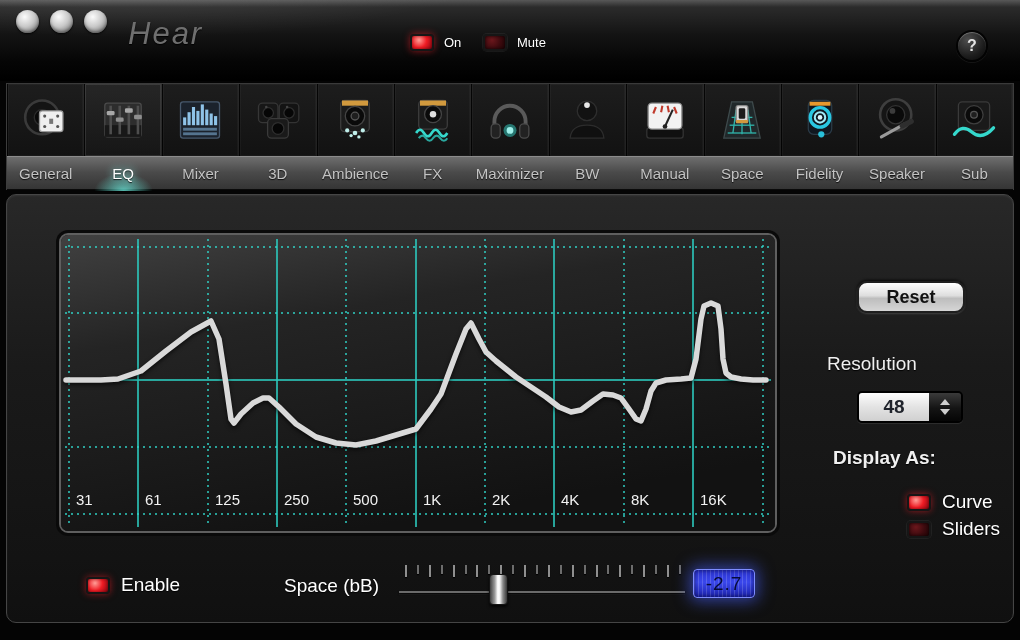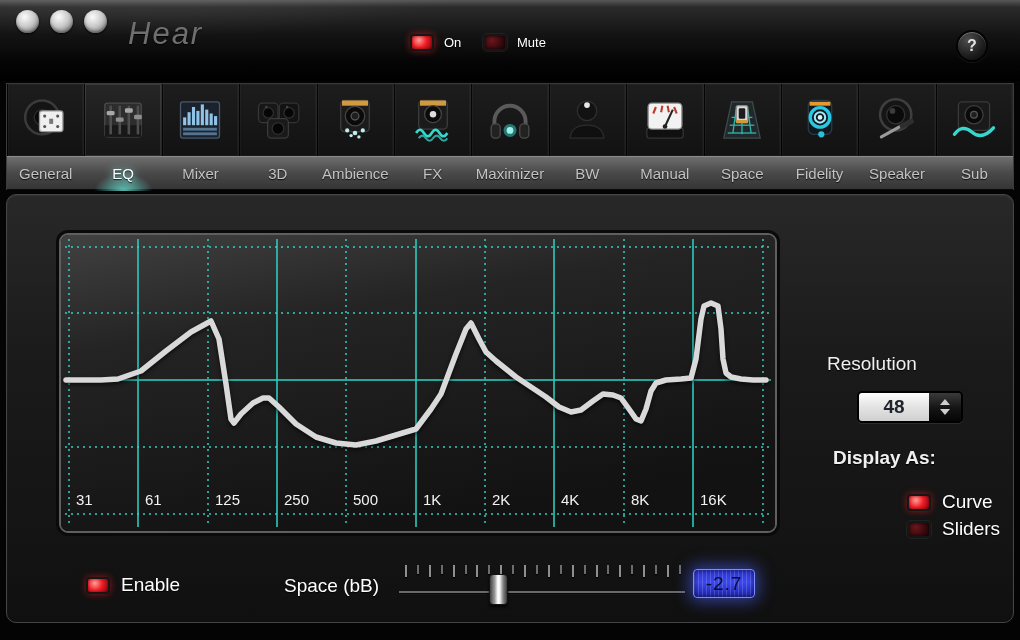--- a/index.html
+++ b/index.html
@@ -377,20 +377,23 @@
           <text x="292" y="270" class="freq-label">500</text>
           <text x="362" y="270" class="freq-label">1K</text>
           <text x="431" y="270" class="freq-label">2K</text>
           <text x="500" y="270" class="freq-label">4K</text>
           <text x="570" y="270" class="freq-label">8K</text>
           <text x="639" y="270" class="freq-label">16K</text>
           <polyline points="5,145 40,145 57,144 80,136 105,116 130,97 150,86 158,104 165,149 170,184 173,188 180,179 192,168 202,163 208,163 218,172 235,189 255,202 275,208 295,210 315,206 335,200 355,194 370,174 380,159 395,119 405,94 410,88 418,104 425,117 435,126 445,134 455,142 470,152 485,162 498,172 510,177 520,175 532,166 542,159 552,160 560,163 568,174 575,184 580,186 585,174 590,156 595,148 605,145 620,144 630,143 635,124 640,84 643,71 650,68 657,71 660,94 662,124 665,138 670,142 680,144 692,145 705,145" class="eq-curve"></polyline>
         </svg>
     </div>
 
+    <div class="reset-btn">
+      <span>Reset</span>
+    </div>
 
     <div class="res-label">Resolution</div>
     <div class="spinner">
       <div class="spinner-field">48</div>
       <div class="spinner-stepper">
         <div class="tri-up"></div>
         <div class="tri-dn"></div>
       </div>
     </div>
 

